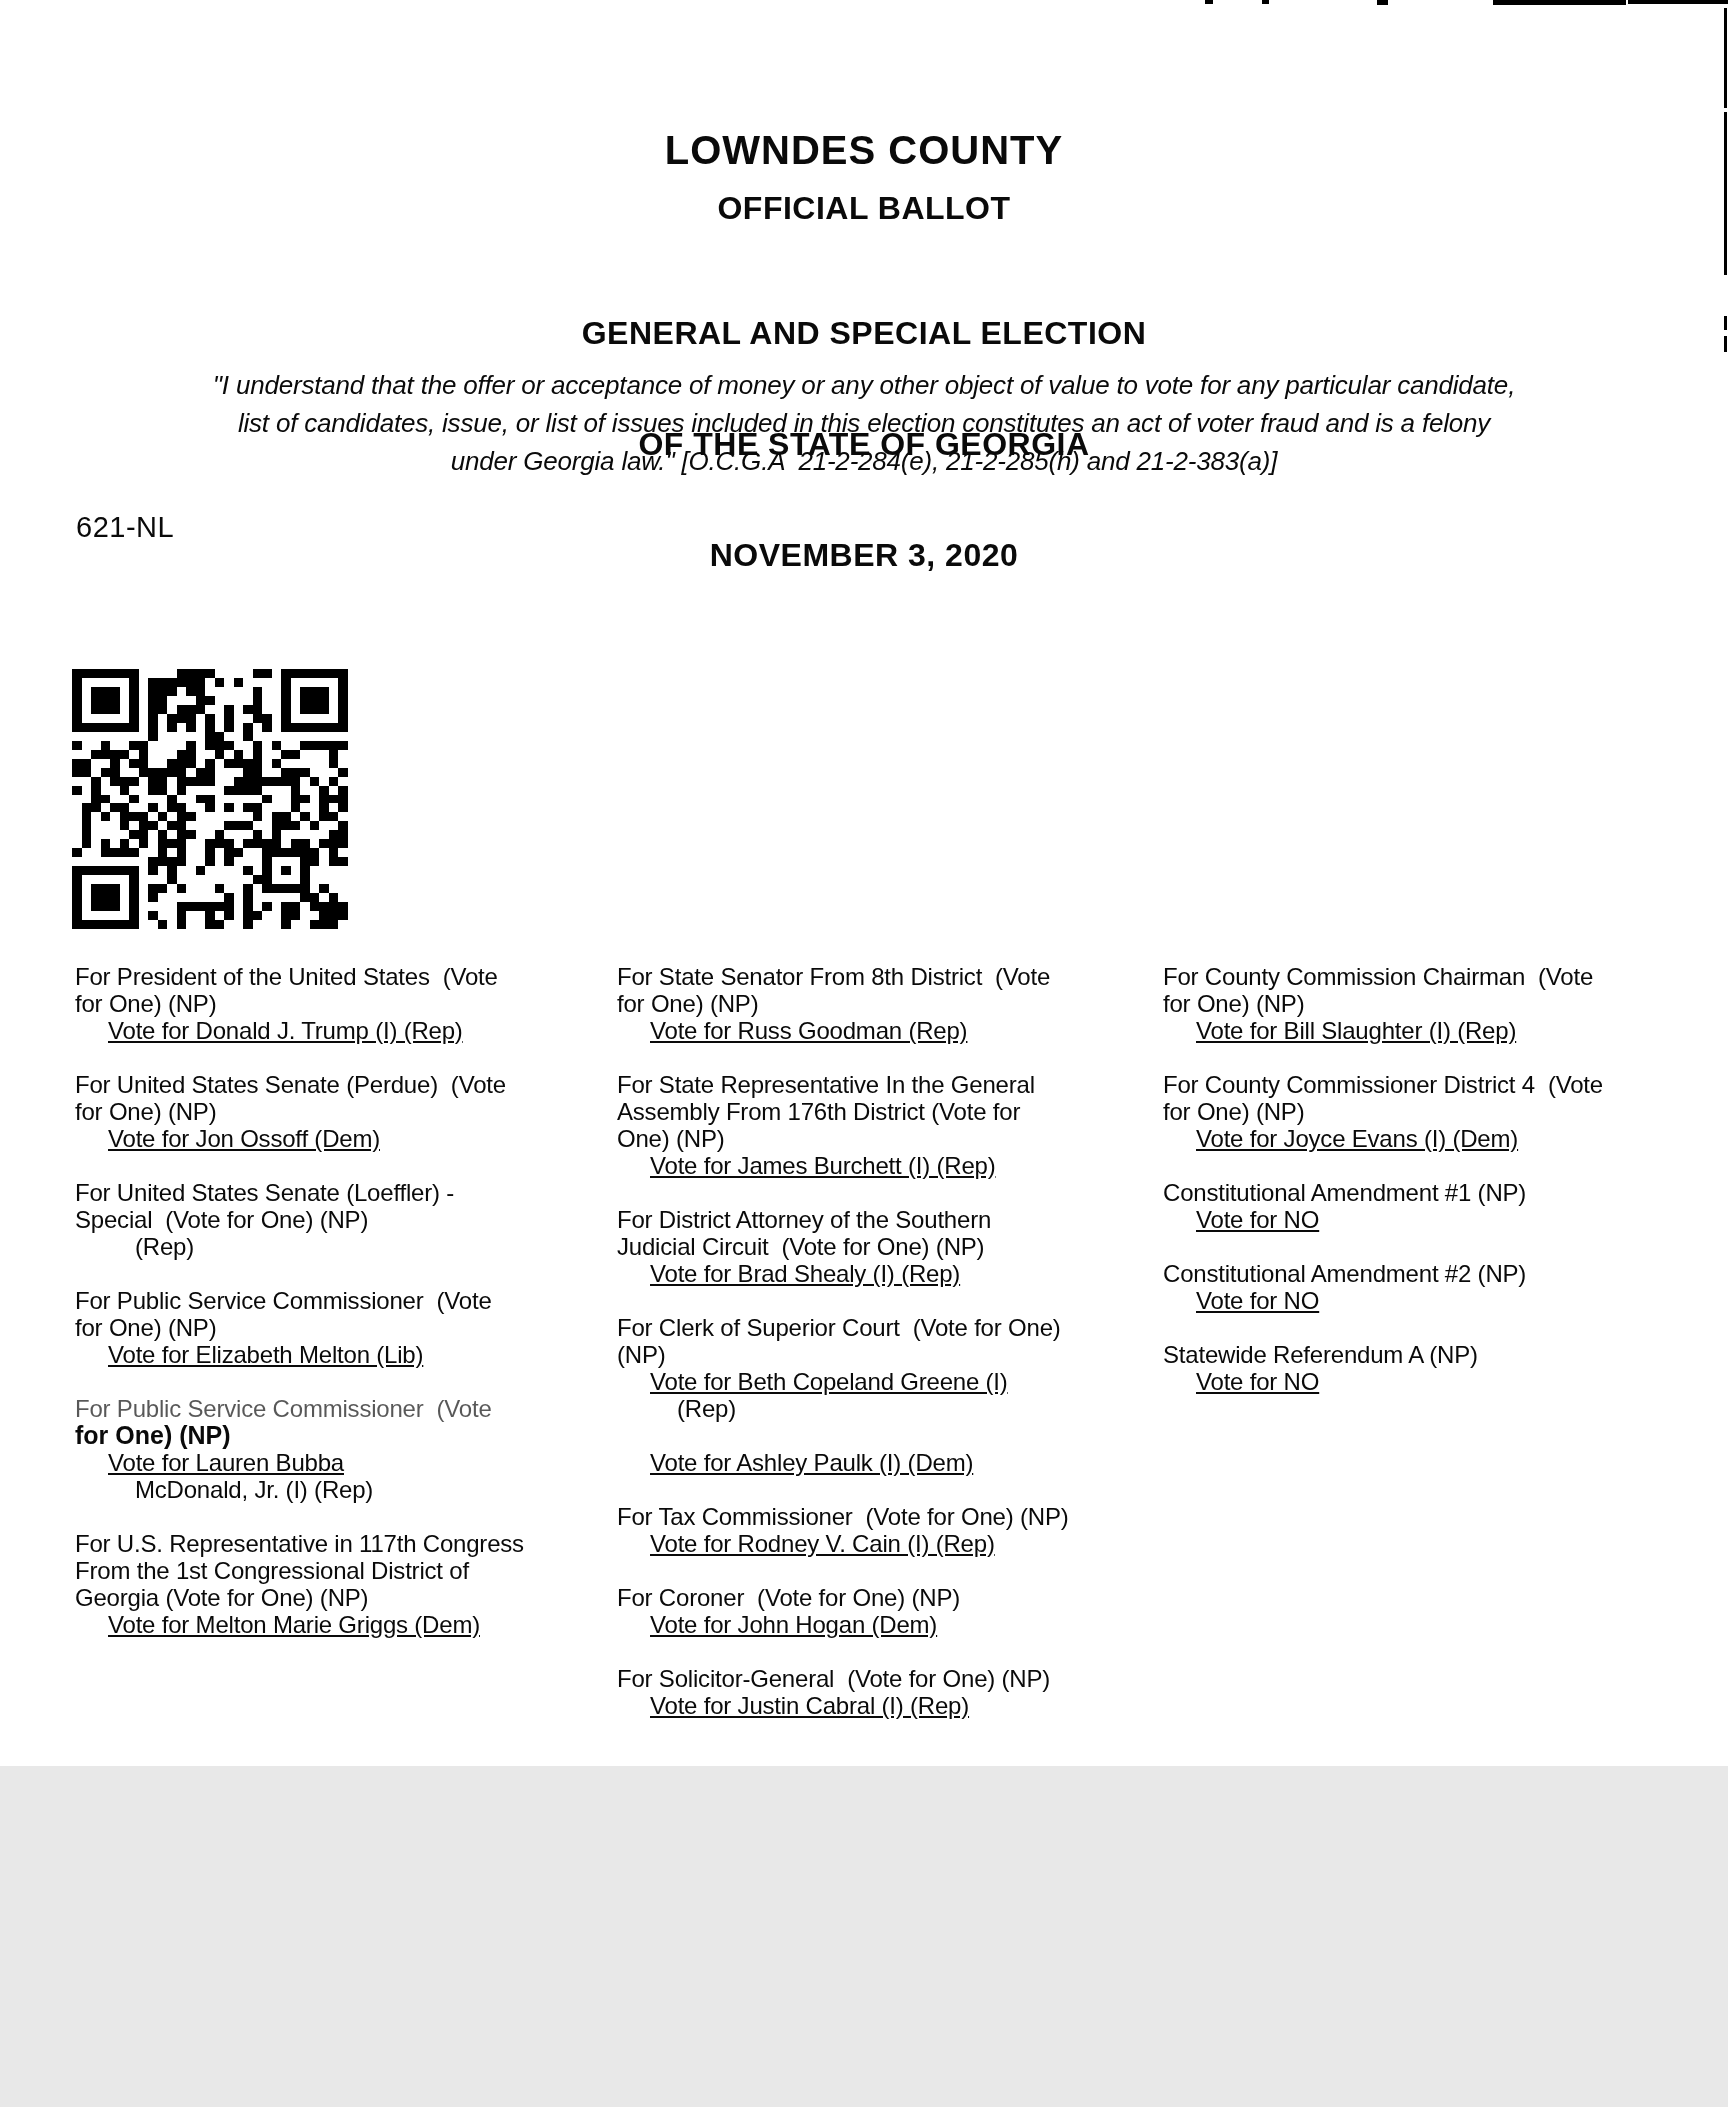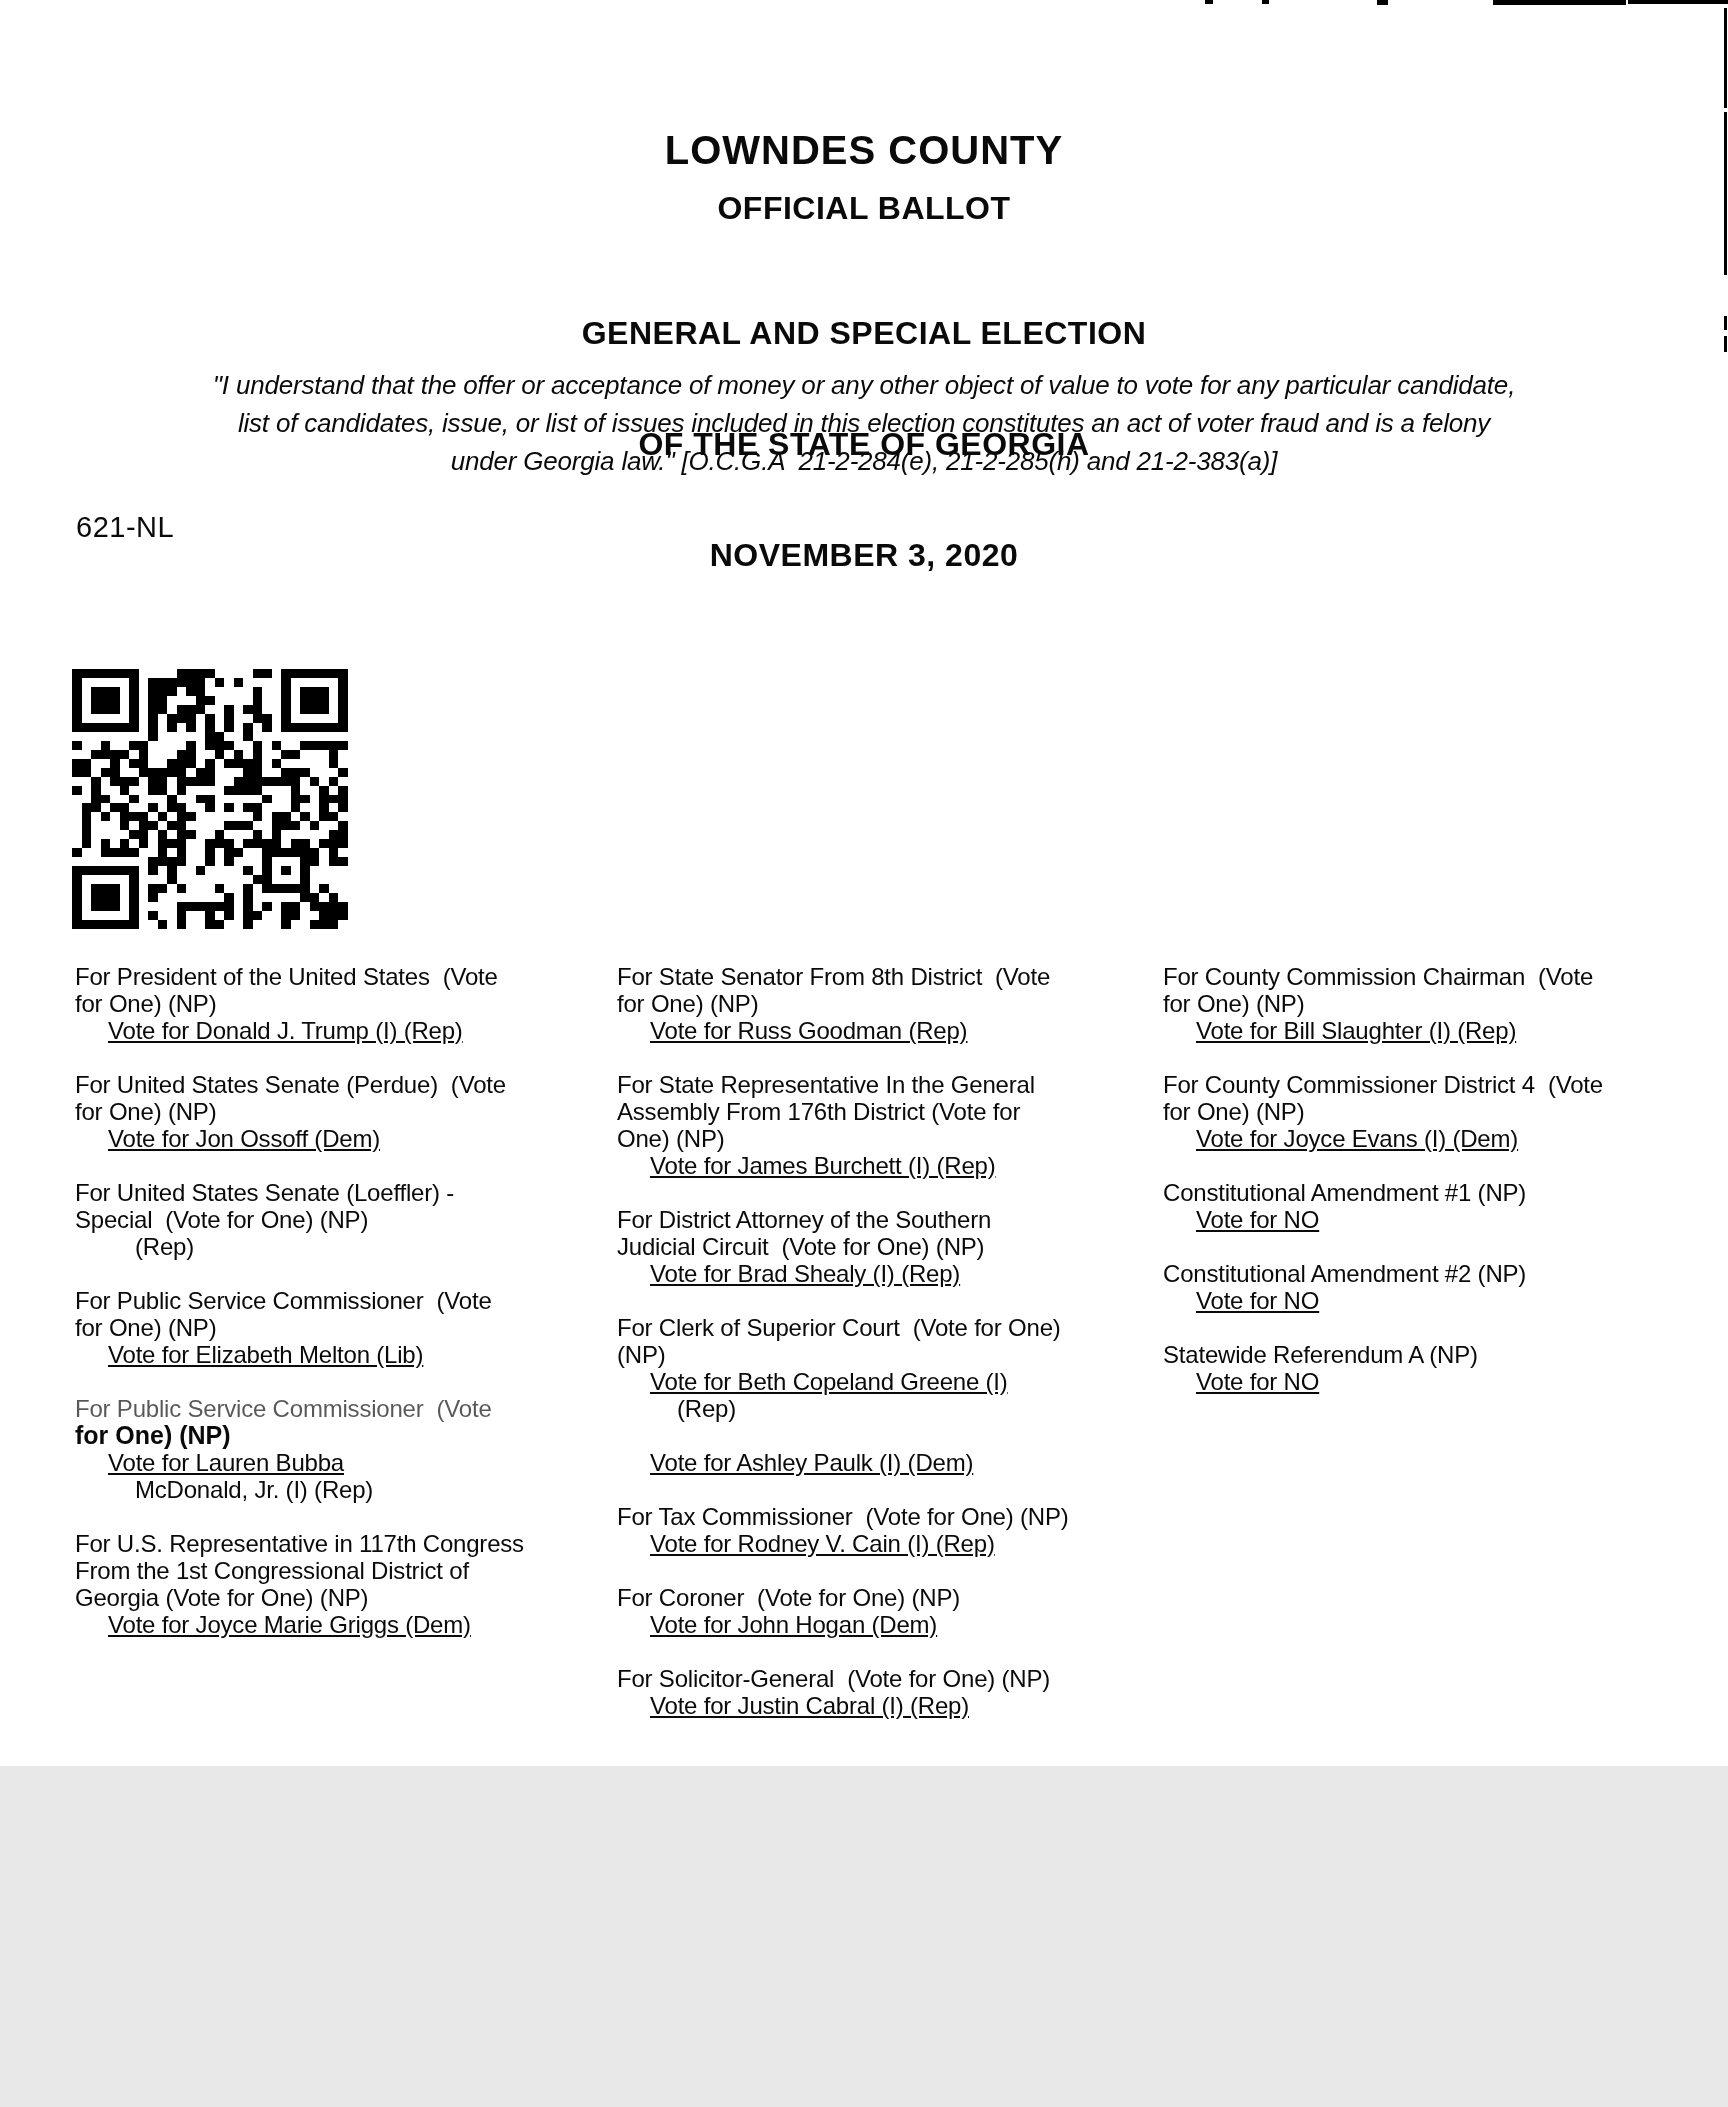--- a/index.html
+++ b/index.html
@@ -519,21 +519,21 @@
         <div class="contest">
           <div class="line title faded">For Public Service Commissioner  (Vote</div>
           <div class="line title emph">for One) (NP)</div>
           <div class="line vote">Vote for Lauren Bubba</div>
           <div class="line vote-cont">McDonald, Jr. (I) (Rep)</div>
         </div>
         <div class="contest">
           <div class="line title">For U.S. Representative in 117th Congress</div>
           <div class="line title">From the 1st Congressional District of</div>
           <div class="line title">Georgia (Vote for One) (NP)</div>
-          <div class="line vote">Vote for Joyce Marie Griggs (Dem)</div>
+          <div class="line vote">Vote for Melton Marie Griggs (Dem)</div>
         </div>
       </section>
     <section class="col col2">
         <div class="contest">
           <div class="line title">For State Senator From 8th District  (Vote</div>
           <div class="line title">for One) (NP)</div>
           <div class="line vote">Vote for Russ Goodman (Rep)</div>
         </div>
         <div class="contest">
           <div class="line title">For State Representative In the General</div>

